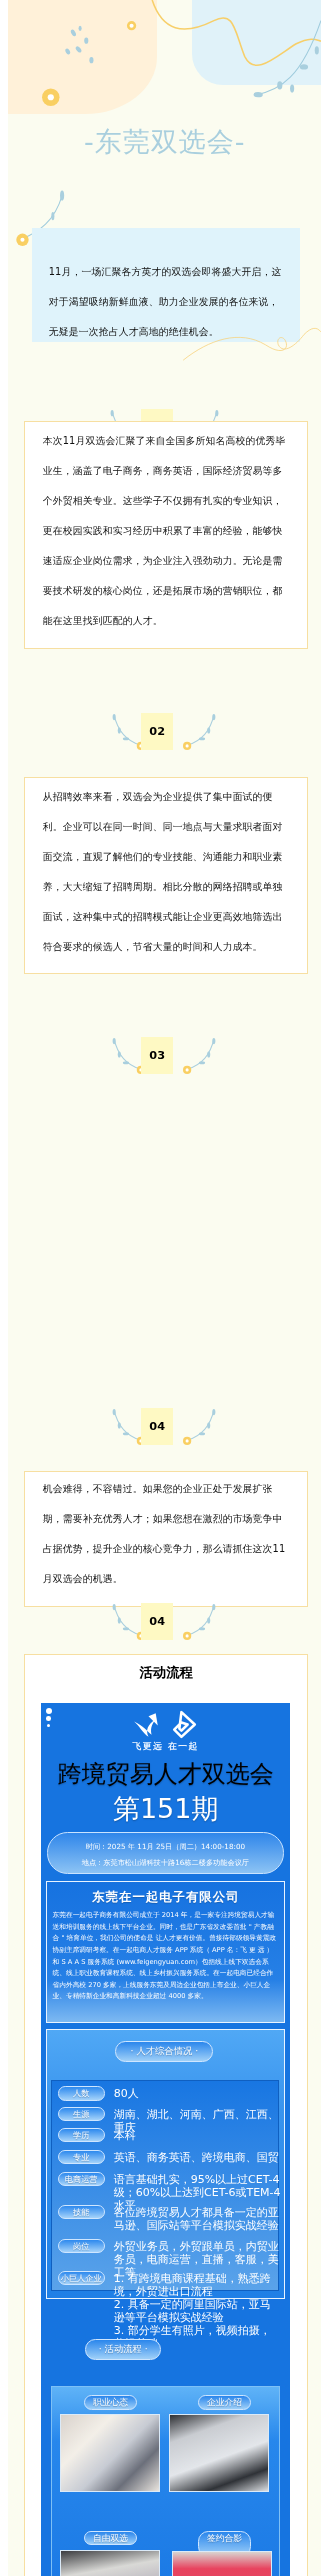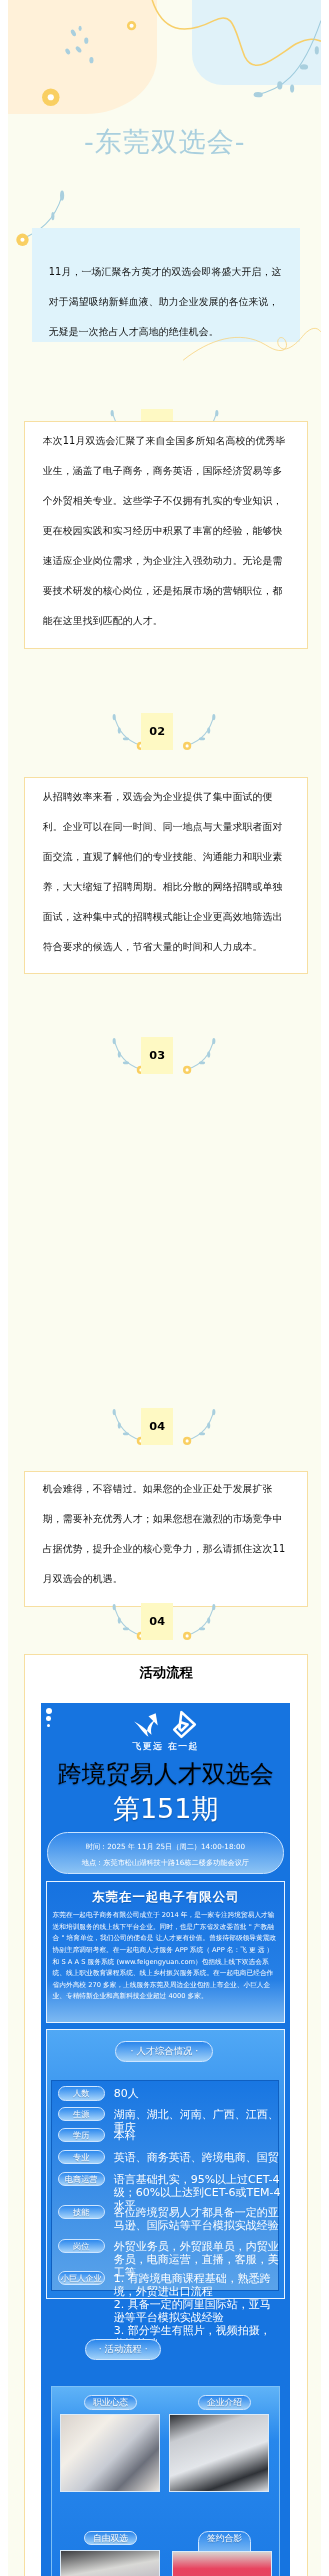--- a/index.html
+++ b/index.html
@@ -267,21 +267,21 @@
     <div class="flow-grid">
       <div class="pill" style="left:32px;top:8.2px;width:53px;height:15px;line-height:12.4px;font-size:8.8px">职业心态</div>
       <div class="pill" style="left:146px;top:8.2px;width:53px;height:14.4px;line-height:12.4px;font-size:8.8px">企业介绍</div>
       <div class="photo" style="left:7.7px;top:27px">
         <div class="ph" style="background:linear-gradient(135deg,#d8d2cc 0%,#f3efe8 30%,#c7cbd3 55%,#6b6f7a 75%,#e9e4de 100%)"></div>
       </div>
       <div class="photo" style="left:117px;top:27px">
         <div class="ph" style="background:linear-gradient(160deg,#2d2f33 0%,#c9ccd1 25%,#e3e6ea 55%,#2f3237 80%,#dcdfe3 100%)"></div>
       </div>
       <div class="pill" style="left:32px;top:144px;width:53px;height:14.4px;line-height:12.4px;font-size:8.8px">自由双选</div>
-      <div class="pill" style="left:146px;top:144px;width:53px;height:32px;line-height:12.4px;font-size:8.8px">签约合影</div>
+      <div class="pill" style="left:146px;top:144px;width:53px;height:26px;line-height:12.4px;font-size:8.8px">签约合影</div>
       <div class="photo" style="left:7.7px;top:163px;height:78px">
         <div class="ph" style="background:linear-gradient(170deg,#3b3c40 0%,#d9d9d6 28%,#b7b2bd 55%,#6d5f7a 80%,#e7e2dc 100%)"></div>
       </div>
       <div class="photo" style="left:120px;top:164px;height:78px">
         <div class="ph" style="background:linear-gradient(180deg,#d9d4d0 0%,#e8435f 22%,#e24863 55%,#3d3a3c 70%,#5c5a5c 100%)"></div>
       </div>
     </div>
 
   </div>
 

